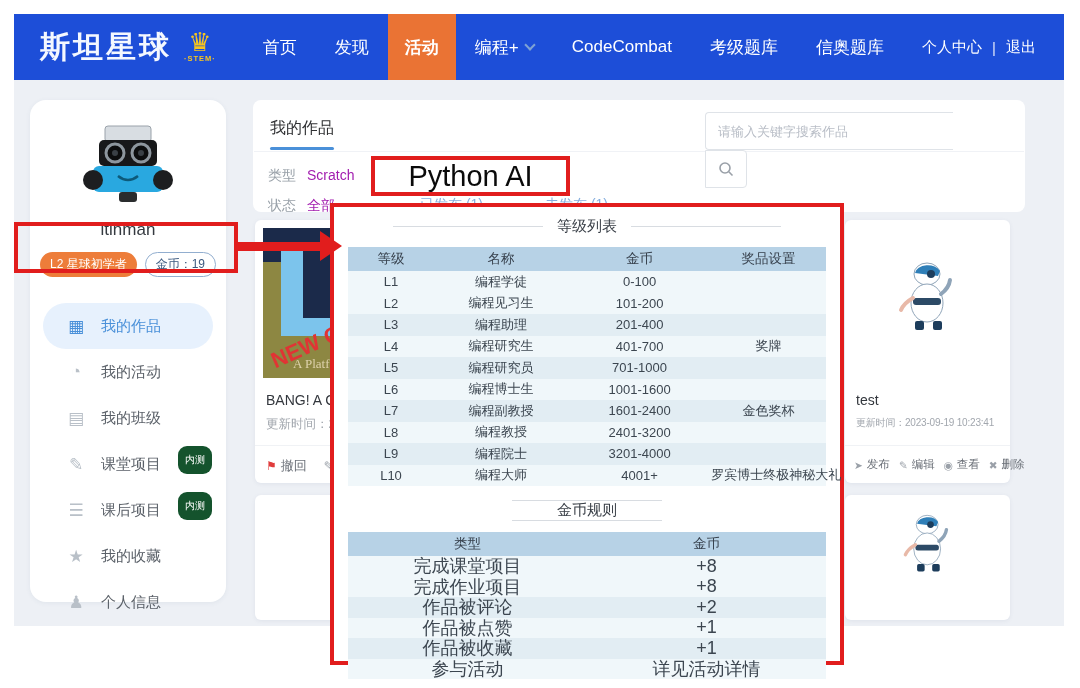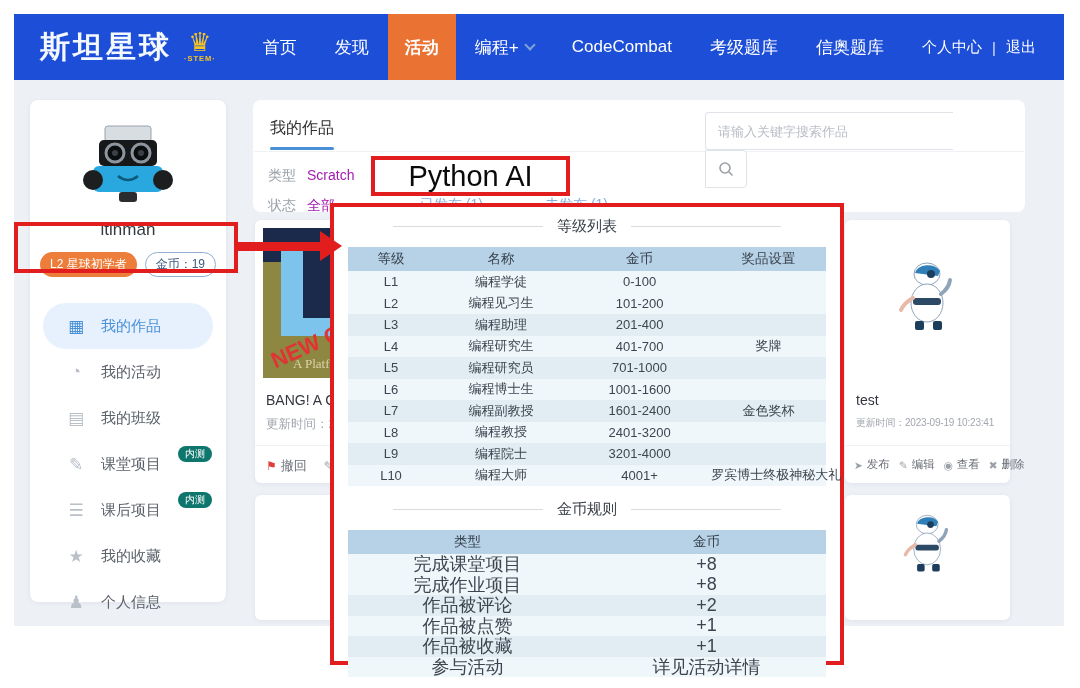--- a/index.html
+++ b/index.html
@@ -21,35 +21,35 @@
           border-bottom:2px solid #7fa3d4; transform:rotate(45deg); margin-left:7px; margin-top:-4px; }
   .nav-user { margin-left:auto; padding-right:28px; font-size:15px; display:flex; gap:10px; align-items:center; }
   .nav-user span { cursor:pointer; }
   .nav-user .sep { cursor:default; opacity:.85; }
 
   
   .page-bg { position:absolute; left:14px; top:80px; width:1050px; height:546px; background:#edf0f5; }
 
   
   .sidebar { position:absolute; left:30px; top:100px; width:196px; height:502px;
-             background:#fff; border-radius:8px; box-shadow:0 1px 5px rgba(60,80,120,.07); }
+             background:#fff; border-radius:16px; box-shadow:0 1px 5px rgba(60,80,120,.07); }
   .avatar-box { display:flex; justify-content:center; padding-top:16px; }
   .side-name { text-align:center; font-size:17px; color:#353a40; margin-top:8px; }
   .badge-row { display:flex; justify-content:center; gap:8px; margin-top:12px; }
   .lv-badge { background:#ed7d3a; color:#fff; font-size:12px; padding:4px 10px; border-radius:13px; white-space:nowrap; }
   .coin-pill { background:#fff; border:1px solid #92aecf; color:#3c5a80; font-size:12px;
                padding:3px 10px; border-radius:13px; white-space:nowrap; }
   .side-menu { margin-top:26px; }
   .menu-item { position:relative; display:flex; align-items:center; height:46px; padding-left:36px;
                gap:15px; font-size:15px; color:#5a6068; cursor:pointer; }
   .menu-item .mi { font-size:17px; color:#b9c0c8; width:20px; text-align:center; font-style:normal; }
   .menu-item.active { background:#e7f1fd; border-radius:23px; margin:0 13px; padding-left:23px; color:#4a90d9; }
   .menu-item.active .mi { color:#4a90d9; }
-  .beta { position:absolute; left:148px; top:5px; background:#0f766e; color:#fff; font-size:10px;
-          padding:1px 7px; border-radius:9px; }
+  .beta { position:absolute; left:148px; top:5px; background:#14532d; color:#fff; font-size:10px;
+          padding:7px 7px; border-radius:9px; }
 
   
   .main-top { position:absolute; left:253px; top:100px; width:772px; height:112px; background:#fff; border-radius:8px; }
   .search-wrap { position:absolute; left:705px; top:112px; display:flex;flex-direction:column; }
   .search-input { width:248px; height:38px; border:1px solid #dfe3e8; border-right:none; border-radius:4px 0 0 4px;
                   padding:0 12px; font-size:13px; color:#333; outline:none; background:#fff;
                   font-family:"Liberation Sans","DejaVu Sans",sans-serif; }
   .search-input::placeholder { color:#b8bdc6; }
   .search-btn { width:42px; height:38px; border:1px solid #dfe3e8; border-radius:0 4px 4px 0;
                 background:#fff; display:flex; align-items:center; justify-content:center; cursor:pointer; }
@@ -403,21 +403,21 @@
             <span></span>
           </div>
           <div class="trow tdata">
             <span>L10</span>
             <span>编程大师</span>
             <span>4001+</span>
             <span>罗宾博士终极神秘大礼</span>
           </div>
       </div>
     </div>
-    <div class="sec-title" style="margin-top:14px;">
+    <div class="sec-title" style="margin-top:14px;flex-direction:column;">
       <span class="ln"></span>
       <span class="tx">金币规则</span>
       <span class="ln"></span>
     </div>
     <div class="tbl tbl-coin">
       <div class="trow thead">
         <span>类型</span>
           <span>金币</span>
       </div>
       <div>

